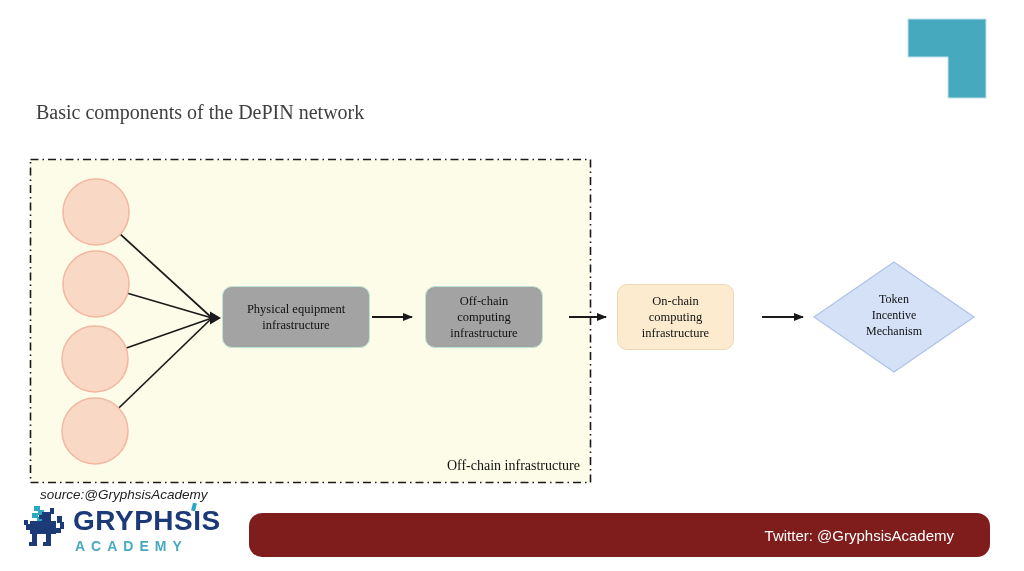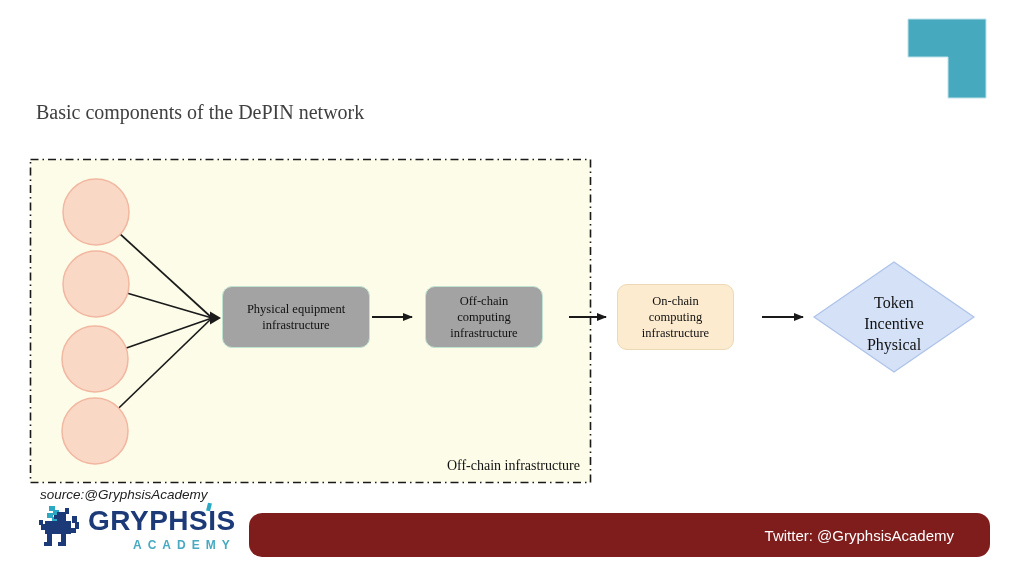--- a/index.html
+++ b/index.html
@@ -19,34 +19,34 @@
   .diagram-svg { position:absolute; left:0; top:0; width:1024px; height:571px; }
   .node { position:absolute; display:flex; align-items:center; justify-content:center; text-align:center;
           font-family:"Liberation Serif", serif; font-size:12.5px; line-height:1.3; color:#111;
           border-radius:10px; padding:4px 10px; }
   .node.mint { background:#a3a3a3; border:1px solid #c0e4d2; }
   .node.orange { background:#fcebcf; border:1px solid #ecd8b4; }
   .node1 { left:222px; top:286px; width:148px; height:62px; }
   .node2 { left:425px; top:286px; width:118px; height:62px; }
   .node3 { left:617px; top:284px; width:117px; height:66px; }
   .diamond-label { position:absolute; left:834px; top:292px; width:120px; text-align:center;
-          font-family:"Liberation Serif", serif; font-size:16px; line-height:1.32; color:#111; }
+          font-family:"Liberation Serif", serif; font-size:12px; line-height:1.32; color:#111; }
   .diamond-label span { display:block; }
   .container-label { position:absolute; left:400px; top:458px; width:180px; text-align:right;
           font-family:"Liberation Serif", serif; font-size:14px; color:#111; }
 
   .source-note { position:absolute; left:40px; top:487px; font-style:italic; font-size:13.5px; color:#222;text-align:right; }
 
   
-  .logo { position:absolute; left:39px; top:506px; display:flex; align-items:flex-start;text-align:right; }
+  .logo { position:absolute; left:24px; top:506px; display:flex; align-items:flex-start; }
   .griffin { width:44px; height:46px; }
   .logo-text { margin-left:5px; position:relative; }
   .wordmark { font-size:28px; font-weight:bold; color:#1d3a78; letter-spacing:0.5px; line-height:1.05; }
   .wordmark-tick { position:absolute; left:119px; top:-3px; width:4px; height:8px; background:#2ba8c4; transform:rotate(14deg); }
-  .academy { font-size:12px; font-weight:bold; color:#47aac0; letter-spacing:6px; margin-top:3px; margin-left:10px; }
+  .academy { font-size:14px; font-weight:bold; color:#47aac0; letter-spacing:6px; margin-top:3px; margin-left:2px; }
   .twitter-bar { position:absolute; left:249px; top:513px; width:741px; height:44px; background:#7f1d1d;
           display:flex; align-items:center; justify-content:flex-end; padding-right:36px;border-radius:13px; }
   .twitter-bar span { color:#ffffff; font-size:15px; }
 </style>
 </head>
 <body>
 
 <div class="slide">
 
   <svg class="corner-svg" viewBox="0 0 120 110">
@@ -87,21 +87,21 @@
 
     <polygon points="814,317 894,262 974,317 894,372" fill="#d4e1f6" stroke="#aec3ea" stroke-width="1.2"></polygon>
   </svg>
 
   <div class="node mint node1">Physical equipment infrastructure</div>
   <div class="node mint node2">Off-chain computing infrastructure</div>
   <div class="node orange node3">On-chain computing infrastructure</div>
   <div class="diamond-label">
     <span>Token</span>
     <span>Incentive</span>
-    <span>Physical</span>
+    <span>Mechanism</span>
   </div>
   <div class="container-label">Off-chain infrastructure</div>
 
   <div class="source-note">source:@GryphsisAcademy</div>
 
   <div class="logo">
     <svg class="griffin" viewBox="0 0 44 46">
       <g fill="#2ba8c4">
         <rect x="10" y="0" width="6" height="5"></rect>
         <rect x="14" y="4" width="6" height="5"></rect>

